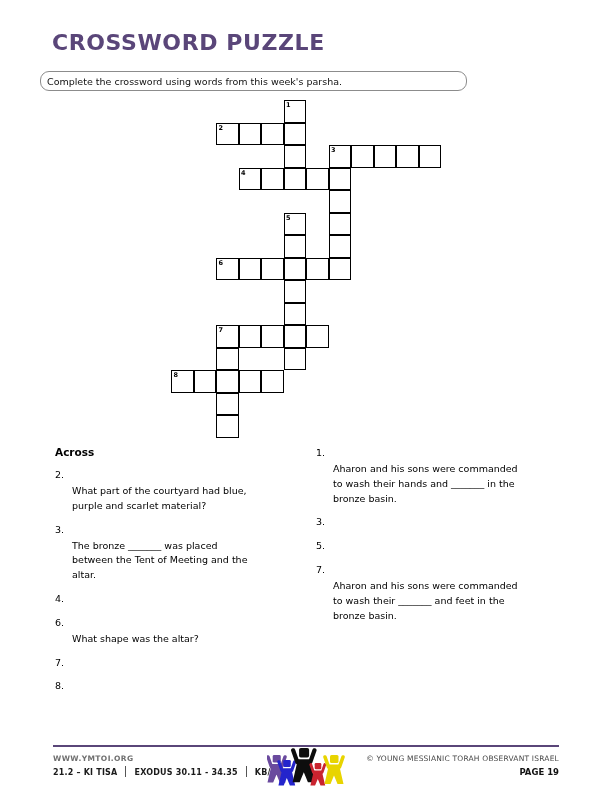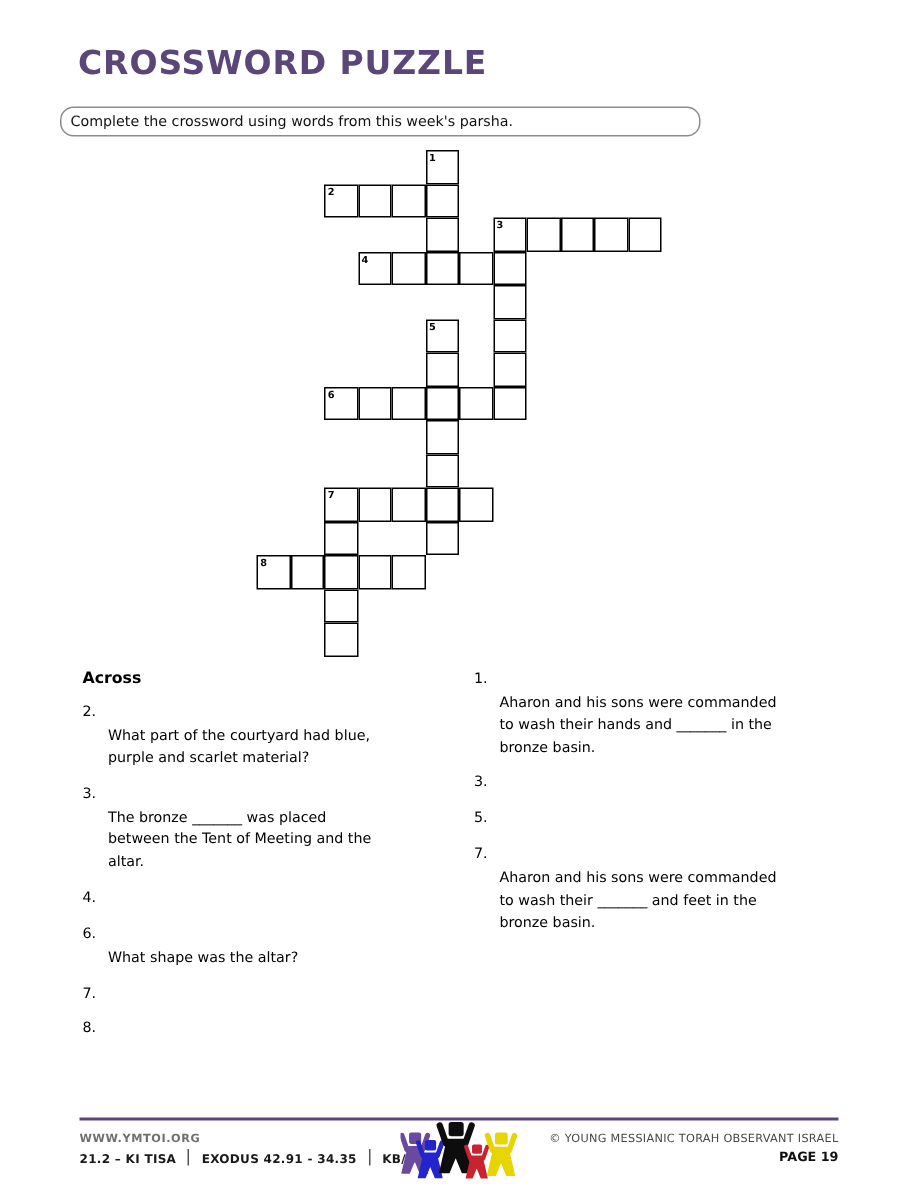--- a/index.html
+++ b/index.html
@@ -155,21 +155,21 @@
     </div>
   </div>
 
   <div class="footer-line accent-bg" style="background: rgb(90, 70, 121);"></div>
 
   <div class="site">WWW.YMTOI.ORG</div>
 
   <div class="lesson">
     <span>21.2 – KI TISA</span>
     <span class="sep"></span>
-    <span>EXODUS 42.91 - 34.35</span>
+    <span>EXODUS 30.11 - 34.35</span>
     <span class="sep"></span>
     <span>KB/G</span>
   </div>
 
   <svg class="logo" viewBox="0 0 78 44" xmlns="http://www.w3.org/2000/svg">
     <g transform="translate(0,9) scale(0.95)">
       <path d="M4.5 12 L1 2" stroke-width="3.6" stroke-linecap="round" fill="none" stroke="#6a4a9e"></path>
       <path d="M15.5 12 L19 2" stroke-width="3.6" stroke-linecap="round" fill="none" stroke="#6a4a9e"></path>
       <rect x="6" y="0" width="8.5" height="8" rx="1.5" fill="#6a4a9e"></rect>
       <path d="M5 9.5 L15 9.5 L19.5 29 L13.5 29 L10 20.5 L6.5 29 L0.5 29 Z" fill="#6a4a9e"></path>

